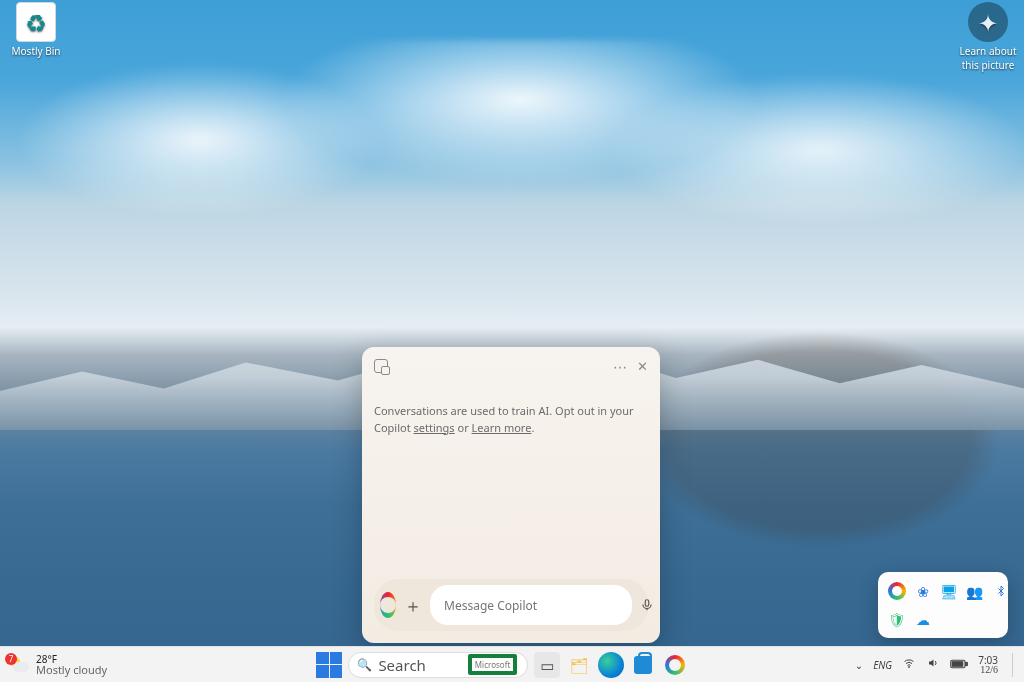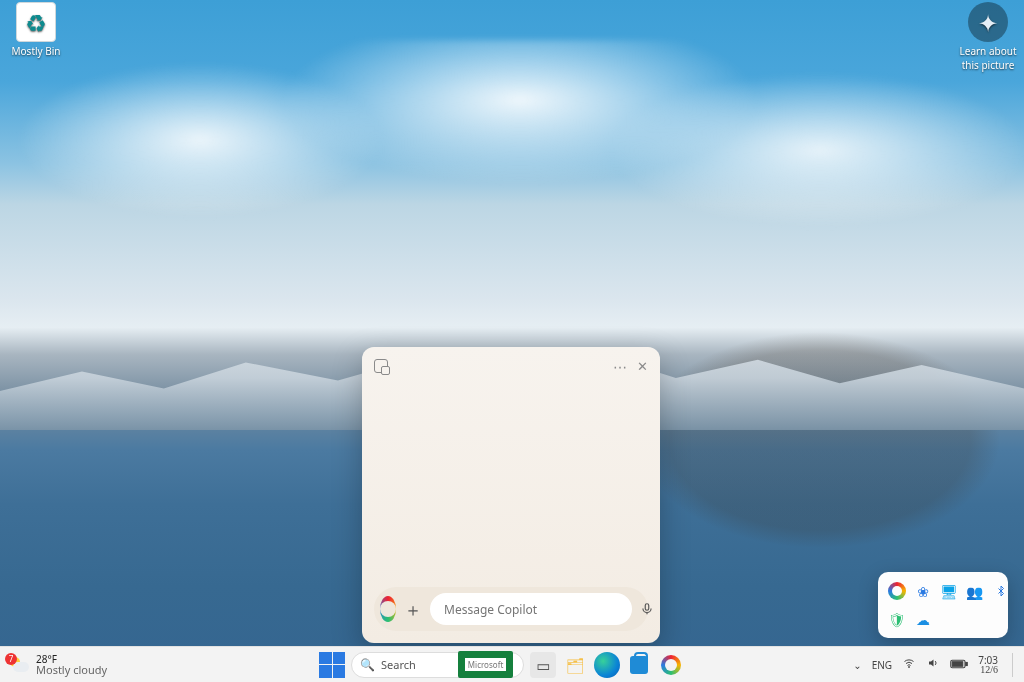--- a/index.html
+++ b/index.html
@@ -61,21 +61,21 @@
   .titlebar .close{ color:#8a8a8a; font-size:13px; cursor:pointer;}
   .copilot .msg{ margin-top:28px; font-size:11px; line-height:1.5; color:#6b6b6b; }
   .copilot .msg a{ color:#6b6b6b; text-decoration:underline; cursor:pointer;}
   .copilot .input-row{ margin-top:auto; display:flex; align-items:center; gap:8px;
     background:#efe7dc; border-radius:24px; padding:6px; }
   .logo-swirl{ width:26px; height:26px; border-radius:50%; display:flex; align-items:center; justify-content:center;
     background:conic-gradient(#e23,#f7b500,#2bbf73,#2a7ae2,#e23); }
   .logo-swirl::after{content:""; width:16px; height:16px; background:#efe7dc; border-radius:50%;}
   .plus-btn{ width:28px; height:28px; border-radius:50%; display:flex; align-items:center; justify-content:center;
     color:#555; font-size:18px; cursor:pointer;}
-  .copilot input{ flex:1; height:32px; border:none; border-radius:18px; background:#fff; padding:0 14px;
+  .copilot input{ flex:1; height:40px; border:none; border-radius:18px; background:#fff; padding:0 14px;
     font-size:12px; color:#555; outline:none;}
   .mic-btn{ width:28px; height:28px; display:flex; align-items:center; justify-content:center; color:#555; cursor:pointer; }
 
   
   .tray-popup{ position:absolute; right:16px; bottom:44px; width:130px; background:#fdfdfd;
     border-radius:10px; box-shadow:0 6px 20px rgba(0,0,0,.22); padding:10px; display:grid;
     grid-template-columns:repeat(5,1fr); gap:10px 8px; }
   .tray-popup .ti{ width:18px; height:18px; display:flex; align-items:center; justify-content:center;
     font-size:14px; cursor:pointer;}
   .ti.copilot-i{ background:conic-gradient(#e23,#f7b500,#2bbf73,#2a7ae2,#e23); border-radius:50%;}
@@ -99,38 +99,38 @@
   .weather-text{ display:flex; flex-direction:column; line-height:1; }
   .weather-text .t1{ font-size:10px; color:#222;}
   .weather-text .t2{ font-size:11px; color:#666;}
 
   .tb-center{ flex:1; display:flex; align-items:center; justify-content:center; gap:6px; }
   .start{ width:26px; height:26px; display:grid; grid-template-columns:1fr 1fr; grid-template-rows:1fr 1fr; gap:1px; cursor:pointer;}
   .start div{ background:#2a7ae2;}
   .search-pill{ display:flex; align-items:center; gap:6px; height:26px; background:#fff; border:1px solid #ddd;
     border-radius:14px; padding:0 10px 0 8px; cursor:text;}
   .search-pill .mag{ font-size:12px; color:#555;}
-  .search-pill .lbl{ font-size:11px; color:#555;text-align:center;}
-  .search-pill .ms{ font-size:8px; color:#777; padding:1px 3px; border:7px solid #15803d; border-radius:2px;}
+  .search-pill .lbl{ font-size:15px; color:#555;text-align:center;}
+  .search-pill .ms{ font-size:8px; color:#777; padding:1px 3px; border:4px solid #15803d; border-radius:2px;}
   .tb-icon{ width:26px; height:26px; border-radius:4px; display:flex; align-items:center; justify-content:center;
     font-size:15px; cursor:pointer;}
   .tb-icon.taskview{ color:#555; background:#e7e7e7;}
   .tb-icon.explorer{ color:#f5c04a;}
   .tb-icon.edge{ background:radial-gradient(circle at 35% 35%,#37d19a,#0a84d6 60%,#0a5bb0);
     border-radius:50%;}
   .tb-icon.store{ color:#fff;}
   .tb-icon.store .bag{ width:18px;height:18px;background:#1f8bd6;border-radius:3px;position:relative;}
   .tb-icon.store .bag::before{content:"";position:absolute;top:-4px;left:4px;width:10px;height:6px;border:2px solid #1f8bd6;border-bottom:none;border-radius:4px 4px 0 0;}
   .tb-icon.copilot-task{ }
   .tb-icon.copilot-task .sw{width:20px;height:20px;border-radius:50%;background:conic-gradient(#e23,#f7b500,#2bbf73,#2a7ae2,#e23);}
   .tb-icon.copilot-task .sw::after{content:"";display:block;width:12px;height:12px;background:#f3f3f3;border-radius:50%;margin:4px;}
 
   .tb-right{ display:flex; align-items:center; gap:10px; padding-right:8px; color:#444; font-size:10px;}
   .tb-right .chev{ font-size:10px; cursor:pointer;}
-  .tb-right .lang{ cursor:pointer;}
+  .tb-right .lang{ cursor:pointer;font-style:italic;}
   .tb-right .ic{ font-size:12px; cursor:pointer; }
   .clock{ text-align:right; line-height:1; cursor:pointer;}
   .clock .t{ font-size:10px;} .clock .d{ font-size:10px;font-family:Liberation Serif, serif;}
   .showdesk{ width:4px; height:24px; border-left:1px solid #ccc; margin-left:4px; cursor:pointer;}
 </style>
 </head>
 <body>
 
 <div class="wallpaper"></div>
 
@@ -147,20 +147,23 @@
   </div>
 
   <div class="copilot">
     <div class="titlebar">
       <div class="tb-left"></div>
       <div class="spacer"></div>
       <div class="dots">⋯</div>
       <div class="close">✕</div>
     </div>
 
+    <div class="msg">
+      <span>Conversations are used to train AI. Opt out in your Copilot </span><a>settings</a><span> or </span><a>Learn more</a><span>.</span>
+    </div>
 
     <div class="input-row">
       <div class="logo-swirl"></div>
       <div class="plus-btn">＋</div>
       <input type="text" placeholder="Message Copilot" style="">
       <div class="mic-btn">
         <svg width="14" height="14" viewBox="0 0 24 24" fill="none" stroke="#555" stroke-width="2">
           <rect x="9" y="3" width="6" height="11" rx="3"></rect>
             <path d="M5 11a7 7 0 0 0 14 0M12 18v3"></path>
         </svg>

